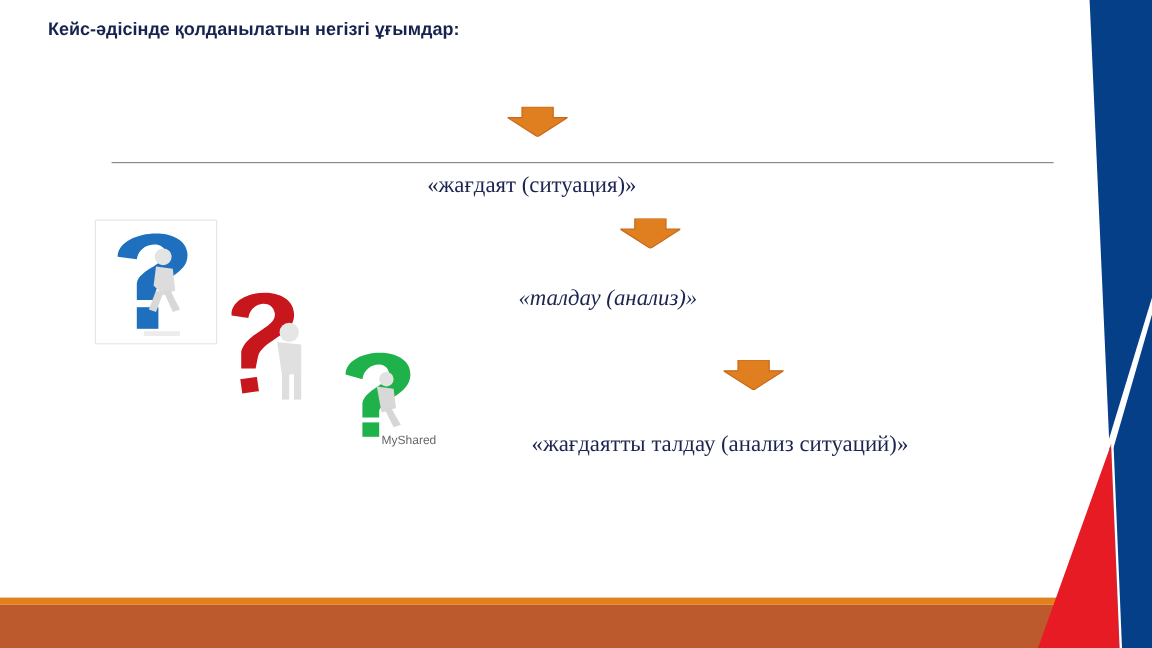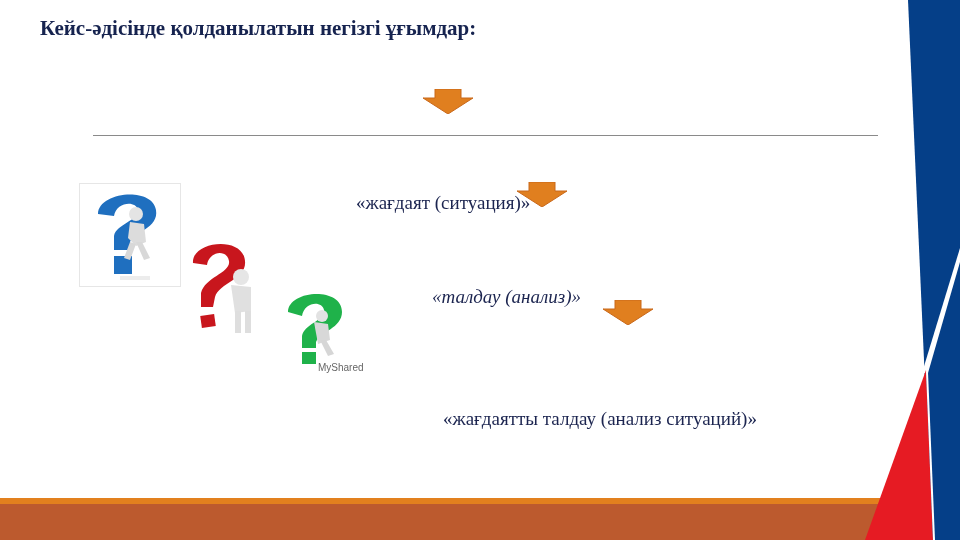--- a/index.html
+++ b/index.html
@@ -1,19 +1,19 @@
 <!DOCTYPE html>
 <html><head>
 <meta charset="utf-8">
 <style>
   html, body { margin:0; padding:0; }
   body { width:960px; height:540px; position:relative; overflow:hidden; background:#ffffff; font-family:"Liberation Serif", serif; }
-  .title { position:absolute; left:40px; top:16px; font-family:Liberation Serif, serif; font-weight:bold; font-size:21px; color:#16234f; white-space:nowrap; }
+  .title { position:absolute; left:40px; top:16px; font-family:Liberation Sans, sans-serif; font-weight:bold; font-size:15px; color:#16234f; white-space:nowrap; }
   .rule { position:absolute; left:93px; top:135px; width:785px; height:1px; background:#8a8a8a; }
-  .concept { position:absolute; font-family:"Liberation Serif", serif; font-size:19px; color:#1c2550; white-space:nowrap;margin-top:48px; }
+  .concept { position:absolute; font-family:"Liberation Serif", serif; font-size:19px; color:#1c2550; white-space:nowrap; }
   .arrow { position:absolute; width:50px; height:25px; }
   .deco { position:absolute; left:0; top:0; width:960px; height:540px; }
   .pic { position:absolute; background:#fff; }
   .watermark { position:absolute; font-family:"Liberation Sans", sans-serif; font-size:10px; color:#666; white-space:nowrap;padding-left:24px; }
 </style>
 </head>
 <body>
 
 <svg class="deco" viewBox="0 0 960 540" xmlns="http://www.w3.org/2000/svg">
 

